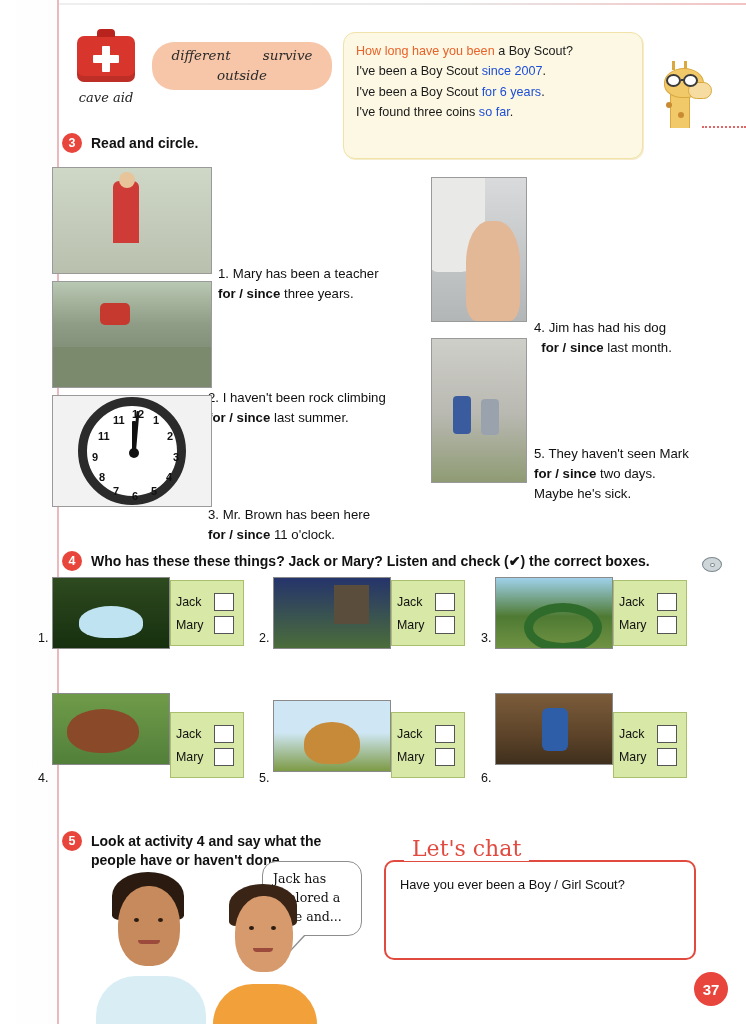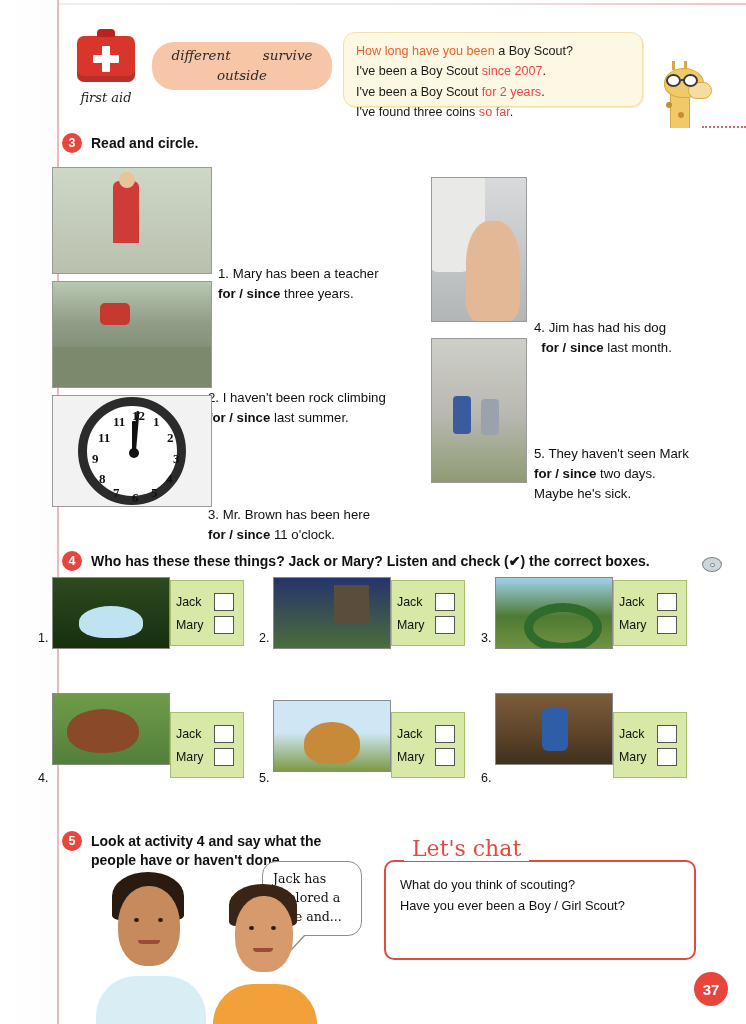--- a/index.html
+++ b/index.html
@@ -62,28 +62,28 @@
     background: #f7c5a8; border-radius: 22px;
     font-family: "DejaVu Serif", serif; font-style: italic; font-size: 13.5px;
     color: #2b2b2b;
     display: flex; flex-direction: column; align-items: center; justify-content: center;
     line-height: 1.45;
   }
   .wordbox .row1 { letter-spacing: 0px; }
   .wordbox .row1 span { margin: 0 14px; }
 
   .grambox {
-    position: absolute; left: 343px; top: 32px; width: 300px; height: 75px;
+    position: absolute; left: 343px; top: 32px; width: 300px; height: 127px;
     background: #fdf8e3; border: 1px solid #f0e2a8; border-radius: 12px;
     padding: 8px 12px 8px 12px;
     font-size: 12.6px; line-height: 1.62; color: #1a1a1a;
     box-shadow: 1px 1px 0 #f4eccb;
   }
   .grambox .q { color: #e8622a; }
-  .grambox .hl { color: #ef4444; margin-top: 38px; }
+  .grambox .hl { color: #1d4ed8; margin-top: 38px; }
 
   
   .giraffe { position: absolute; left: 658px; top: 58px; width: 60px; height: 70px; }
   .giraffe .head {
     position: absolute; left: 6px; top: 10px; width: 40px; height: 30px;
     background: #f2c969; border-radius: 50% 50% 45% 45%;
     border: 1px solid #d9a93f;
   }
   .giraffe .snout {
     position: absolute; left: 30px; top: 24px; width: 24px; height: 17px;
@@ -151,21 +151,21 @@
   .clock-face {
     width: 108px; height: 108px; border-radius: 50%;
     background: #fff; border: 9px solid #2b2b2b; position: relative;
   }
   .clock-hand {
     position: absolute; background: #111; transform-origin: bottom center; border-radius: 1px;
   }
   .clock-hand.h { width: 4px; height: 30px; left: 45px; top: 15px; transform: rotate(0deg); }
   .clock-hand.m { width: 3px; height: 40px; left: 46px; top: 5px; transform: rotate(5deg); }
   .clock-center { position:absolute; left:42px; top:42px; width:10px;height:10px;background:#111;border-radius:50%; }
-  .clock-num { position: absolute; font-size: 13px; font-weight: bold; color: #111; font-family:Liberation Serif, serif; }
+  .clock-num { position: absolute; font-size: 11px; font-weight: bold; color: #111; font-family:Liberation Sans, sans-serif; }
 
   .ph-boydog { background: linear-gradient(#d8dadb, #b3b6b6); }
   .ph-boydog:before {
     content:""; position:absolute; left:-6%; top:0; width:62%; height:66%;
     background:#e9e9e7; border-radius:0 0 40% 20%;
   }
   .ph-boydog:after {
     content:""; position:absolute; left:36%; top:30%; width:58%; height:70%;
     background:#e3b896; border-radius:42% 42% 20% 20%;
   }
@@ -256,40 +256,40 @@
 
 <div class="page-top-line"></div>
 <div class="spine-fade"></div>
 <div class="spine"></div>
 
 <div class="firstaid">
   <div class="firstaid-kit">
     <div class="firstaid-cross-v"></div>
     <div class="firstaid-cross-h"></div>
   </div>
-  <div class="firstaid-label">first aid</div>
+  <div class="firstaid-label">cave aid</div>
 </div>
 
 <div class="wordbox">
   <div class="row1">
     <span>different</span>
     <span>survive</span>
   </div>
   <div><span>outside</span></div>
 </div>
 
 <div class="grambox">
   <div>
     <span class="q">How long have you been</span><span> a Boy Scout?</span>
   </div>
   <div>
     <span>I've been a Boy Scout </span><span class="hl">since 2007</span><span>.</span>
   </div>
   <div>
-    <span>I've been a Boy Scout </span><span class="hl">for 2 years</span><span>.</span>
+    <span>I've been a Boy Scout </span><span class="hl">for 6 years</span><span>.</span>
   </div>
   <div>
     <span>I've found three coins </span><span class="hl">so far</span><span>.</span>
   </div>
 </div>
 
 <div class="giraffe">
   <div class="horn a"></div>
     <div class="horn b"></div>
   <div class="neck"></div>
@@ -479,18 +479,17 @@
 <div class="kid" style="left:213px; top:884px; width:104px; height:140px;">
   <div class="body" style="left:0; top:100px; width:104px; height:48px; background:#f2a03a;"></div>
   <div class="hair" style="left:16px; top:0; width:68px; height:42px; background:#3a2415;"></div>
   <div class="head" style="left:22px; top:12px; width:58px; height:76px; background:#d79a6d;"></div>
   <div class="eye" style="left:36px; top:42px;"></div>
   <div class="eye" style="left:58px; top:42px;"></div>
   <div class="mouth" style="left:40px; top:64px; width:20px;"></div>
 </div>
 
 <div class="chatbox">
-  <div>What do you think of scouting?</div>
   <div>Have you ever been a Boy / Girl Scout?</div>
 </div>
 <div class="chat-title">Let's chat</div>
 
 <div class="pagenum">37</div>
 
 </body></html>

